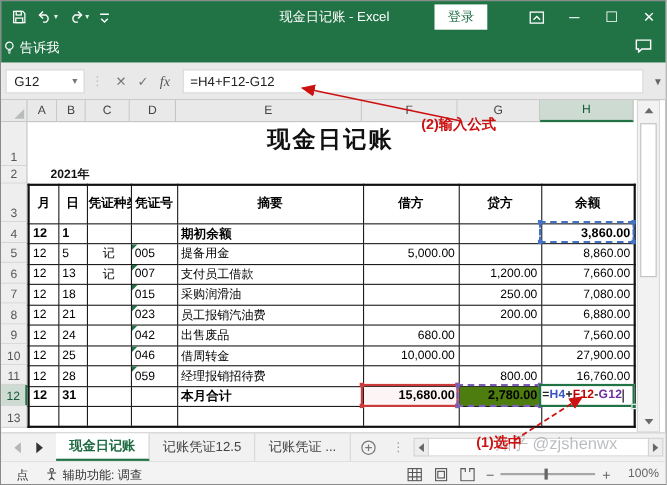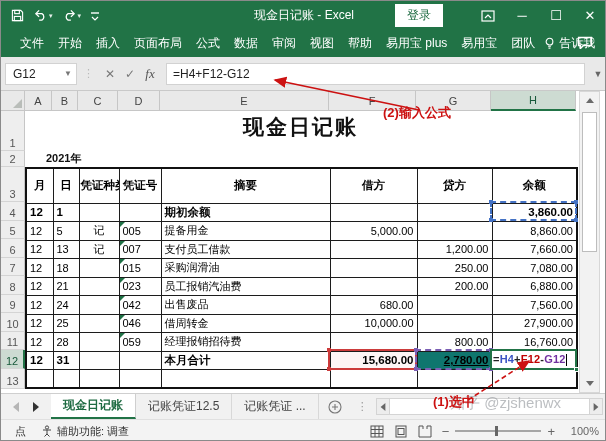--- a/index.html
+++ b/index.html
@@ -54,21 +54,21 @@
   #journal { border:2px solid #111; }
   #journal tr.hdr th { font-weight:bold; font-size:11.5px; text-align:center; line-height:1.15; word-break:break-all; padding:1px; height:35px; color:#000; }
   #journal tr.jrow { height:18.5px; }
   #journal td { font-size:11px; color:#000; padding:0 3px; }
   #journal td.c-left { text-align:left; }
   #journal td.c-center { text-align:center; }
   #journal td.c-num { text-align:right; }
   #journal tr.bold td { font-weight:bold; font-size:11.5px; }
   #journal td.flag::before { content:""; position:absolute; left:0; top:0; border-top:5px solid #1e7145; border-right:5px solid transparent; }
   #journal td.tint-red { background:#fdf5f5; }
-  #journal td.tint-blue { background:#0f766e;text-decoration:underline; }
+  #journal td.tint-blue { background:#4d7c0f; }
 
   
   .ov { position:absolute; z-index:5; pointer-events:none; }
   .ov .hd { position:absolute; width:4px; height:4px; }
   .ov-h4 { left:489px; top:200px; width:87px; height:20px; border:2px dashed #4472c4; }
   .ov-h4 .hd { background:#4472c4; }
   .ov-f12 { left:327px; top:348px; width:89px; height:21px; border:2px solid #cc3b3b; }
   .ov-f12 .hd { background:#cc3b3b; }
   .ov-g12 { left:414px; top:348px; width:77px; height:21px; border:2px dashed #7b5fb4; }
   .ov-g12 .hd { background:#7b5fb4; }
@@ -168,34 +168,20 @@
             <path d="M4 8 l3 -3 l3 3" fill="none" stroke="#fff" stroke-width="1.2"></path>
           </svg>
       </span>
       <span class="winbtn">─</span>
       <span class="winbtn">☐</span>
       <span class="winbtn">✕</span>
     </div>
   </div>
 
   <div class="ribbon">
-    <div class="rtabs">
-        <div class="rtab">文件</div>
-        <div class="rtab">开始</div>
-        <div class="rtab">插入</div>
-        <div class="rtab">页面布局</div>
-        <div class="rtab">公式</div>
-        <div class="rtab">数据</div>
-        <div class="rtab">审阅</div>
-        <div class="rtab">视图</div>
-        <div class="rtab">帮助</div>
-        <div class="rtab">易用宝 plus</div>
-        <div class="rtab">易用宝</div>
-        <div class="rtab">团队</div>
-      </div>
     <div class="tellme">
       <svg width="11" height="13" viewBox="0 0 11 14">
           <circle cx="5.5" cy="5" r="3.6" fill="none" stroke="#fff" stroke-width="1.2"></circle>
           <path d="M4 10 h3 M4.4 12 h2.2" stroke="#fff" stroke-width="1.2"></path>
         </svg>
       <span>告诉我</span>
     </div>
     <div class="ribbon-right">
       <svg width="16" height="13" viewBox="0 0 16 13">
           <path d="M1.5 1.5 h13 v8 h-8 l-3 3 v-3 h-2 z" fill="none" stroke="#fff" stroke-width="1.3"></path>

